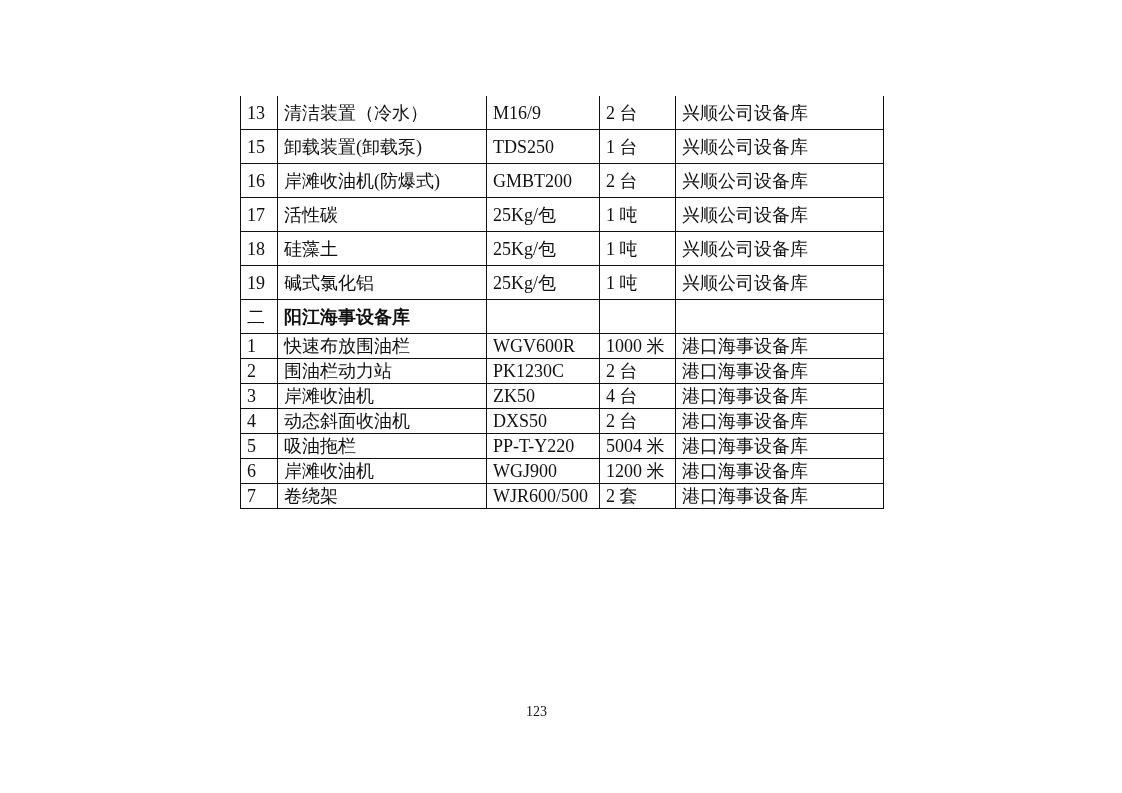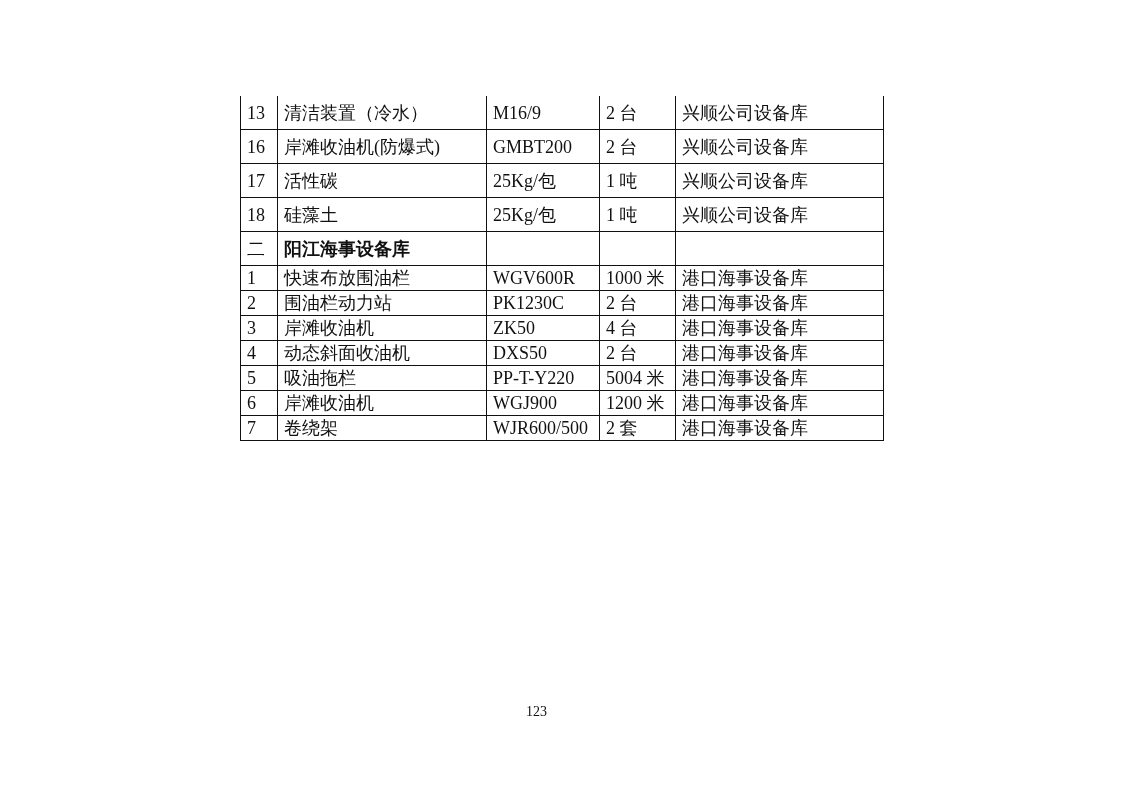--- a/index.html
+++ b/index.html
@@ -37,36 +37,50 @@
     <tbody id="tbody">
 
       <tr class="tall">
         <td class="no">13</td>
         <td>清洁装置（冷水）</td>
         <td>M16/9</td>
         <td>2 台</td>
         <td>兴顺公司设备库</td>
       </tr>
       <tr class="tall">
+        <td class="no">15</td>
+        <td>卸载装置(卸载泵)</td>
+        <td>TDS250</td>
+        <td>1 台</td>
+        <td>兴顺公司设备库</td>
+      </tr>
+      <tr class="tall">
         <td class="no">16</td>
         <td>岸滩收油机(防爆式)</td>
         <td>GMBT200</td>
         <td>2 台</td>
         <td>兴顺公司设备库</td>
       </tr>
       <tr class="tall">
         <td class="no">17</td>
         <td>活性碳</td>
         <td>25Kg/包</td>
         <td>1 吨</td>
         <td>兴顺公司设备库</td>
       </tr>
       <tr class="tall">
         <td class="no">18</td>
         <td>硅藻土</td>
+        <td>25Kg/包</td>
+        <td>1 吨</td>
+        <td>兴顺公司设备库</td>
+      </tr>
+      <tr class="tall">
+        <td class="no">19</td>
+        <td>碱式氯化铝</td>
         <td>25Kg/包</td>
         <td>1 吨</td>
         <td>兴顺公司设备库</td>
       </tr>
 
       <tr class="sec">
         <td class="no">二</td>
         <td class="bold">阳江海事设备库</td>
         <td></td>
         <td></td>

